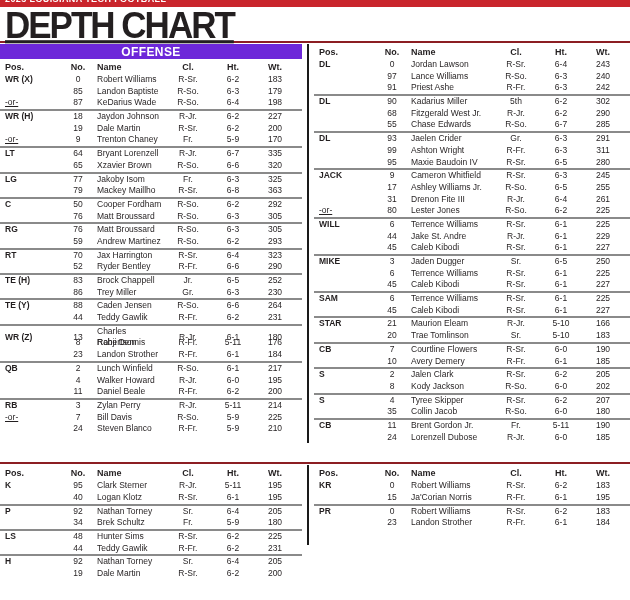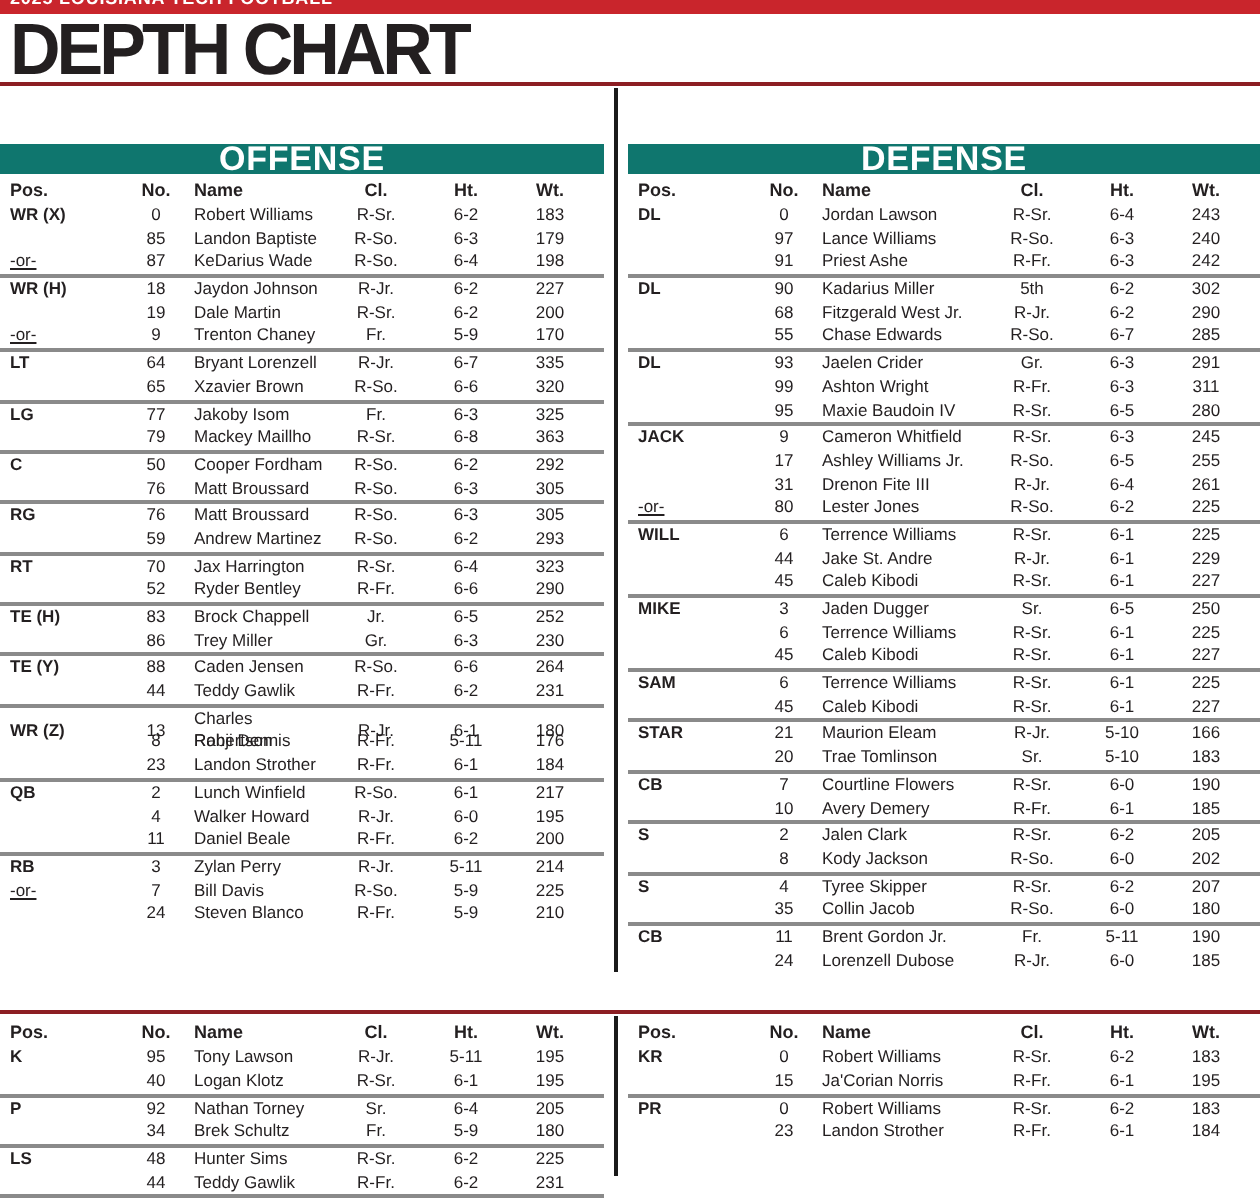--- a/index.html
+++ b/index.html
@@ -3,32 +3,32 @@
 <meta charset="utf-8">
 <style>
   * { margin:0; padding:0; box-sizing:border-box; }
   html,body { width:630px; height:600px; background:#fff; overflow:hidden; }
   body { font-family:"Liberation Sans", sans-serif; color:#231f20; }
 
   .top-banner { height:7px; background:#c9252c; position:relative; overflow:hidden; }
   .top-banner span { position:absolute; top:-6px; left:5px; font-size:9px; font-weight:bold;
     color:#fff; letter-spacing:.4px; white-space:nowrap; }
 
-  .masthead { display:flex; align-items:center; padding:3px 6px 0 5px; height:34px; }
+  .masthead { display:flex; align-items:center; padding:3px 6px 0 5px; height:34px;text-decoration:underline; }
   .title { font-size:35px; font-weight:bold; letter-spacing:-2px; line-height:.92;
     transform:scaleY(1.04); transform-origin:top left; }
   .subtitle { margin-left:16px; margin-top:13px; font-size:8.5px; font-weight:bold; }
 
   .dark-rule { height:2px; background:#8c1e23; }
   .gap-rule { height:1px; background:#fff; }
 
   .main, .spec-grid { display:grid; grid-template-columns:302px 12px 316px; }
 
-  .bar { height:15px; background:#0f766e; color:#fff; font-weight:bold; font-size:17px;
-    display:flex; align-items:center; justify-content:center; letter-spacing:.4px;margin-top:28px; }
+  .bar { height:15px; background:#6d28d9; color:#fff; font-weight:bold; font-size:12px;
+    display:flex; align-items:center; justify-content:center; letter-spacing:.4px; }
 
   .vdivider { width:2px; background:#1a1a1a; justify-self:center; }
   .vdivider.short { height:80px; }
 
   .depth-table { padding-top:1px; }
   .trow { display:grid; grid-template-columns:54px 38px 1fr 50px 40px 44px;
     align-items:center; height:11.7px; line-height:11.7px; padding:0 5px; font-size:8.5px; }
   .trow.thead { font-weight:bold; height:14px; line-height:14px; font-size:9px; }
   .cell.c0 { font-weight:bold; }
   .cell.c0.or { font-weight:normal;text-decoration:underline; }
@@ -317,21 +317,20 @@
             <span class="cell c2">Steven Blanco</span>
             <span class="cell c3">R-Fr.</span>
             <span class="cell c4">5-9</span>
             <span class="cell c5">210</span>
           </div>
         </div>
       </div>
   </div>
   <div class="vdivider"></div>
   <div class="col">
-    <div class="bar">DEFENSE</div>
     <div class="depth-table">
         <div class="trow thead">
           <span class="cell c0">Pos.</span>
           <span class="cell c1">No.</span>
           <span class="cell c2">Name</span>
           <span class="cell c3">Cl.</span>
           <span class="cell c4">Ht.</span>
           <span class="cell c5">Wt.</span>
         </div>
         <div class="group">
@@ -621,21 +620,21 @@
             <span class="cell c1">No.</span>
             <span class="cell c2">Name</span>
             <span class="cell c3">Cl.</span>
             <span class="cell c4">Ht.</span>
             <span class="cell c5">Wt.</span>
           </div>
           <div class="group">
             <div class="trow">
               <span class="cell c0">K</span>
               <span class="cell c1">95</span>
-              <span class="cell c2">Tony Lawson</span>
+              <span class="cell c2">Clark Sterner</span>
               <span class="cell c3">R-Jr.</span>
               <span class="cell c4">5-11</span>
               <span class="cell c5">195</span>
             </div>
             <div class="trow">
               <span class="cell c0"></span>
               <span class="cell c1">40</span>
               <span class="cell c2">Logan Klotz</span>
               <span class="cell c3">R-Sr.</span>
               <span class="cell c4">6-1</span>

